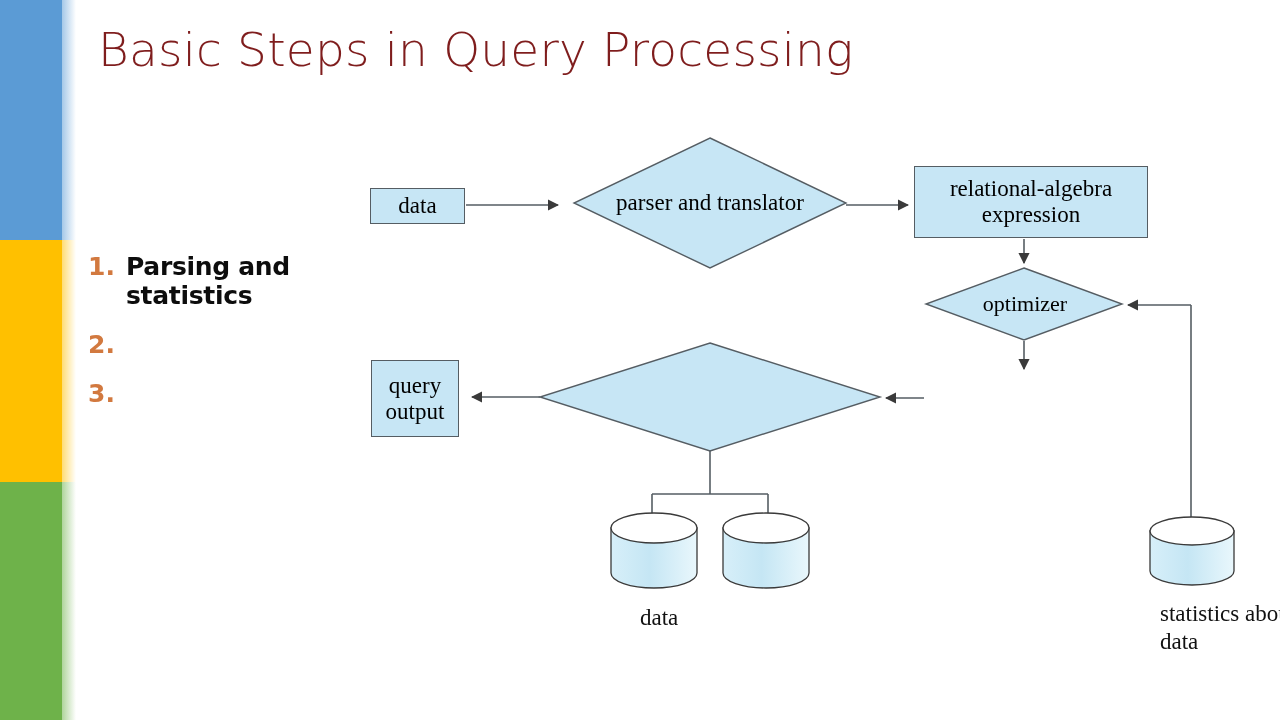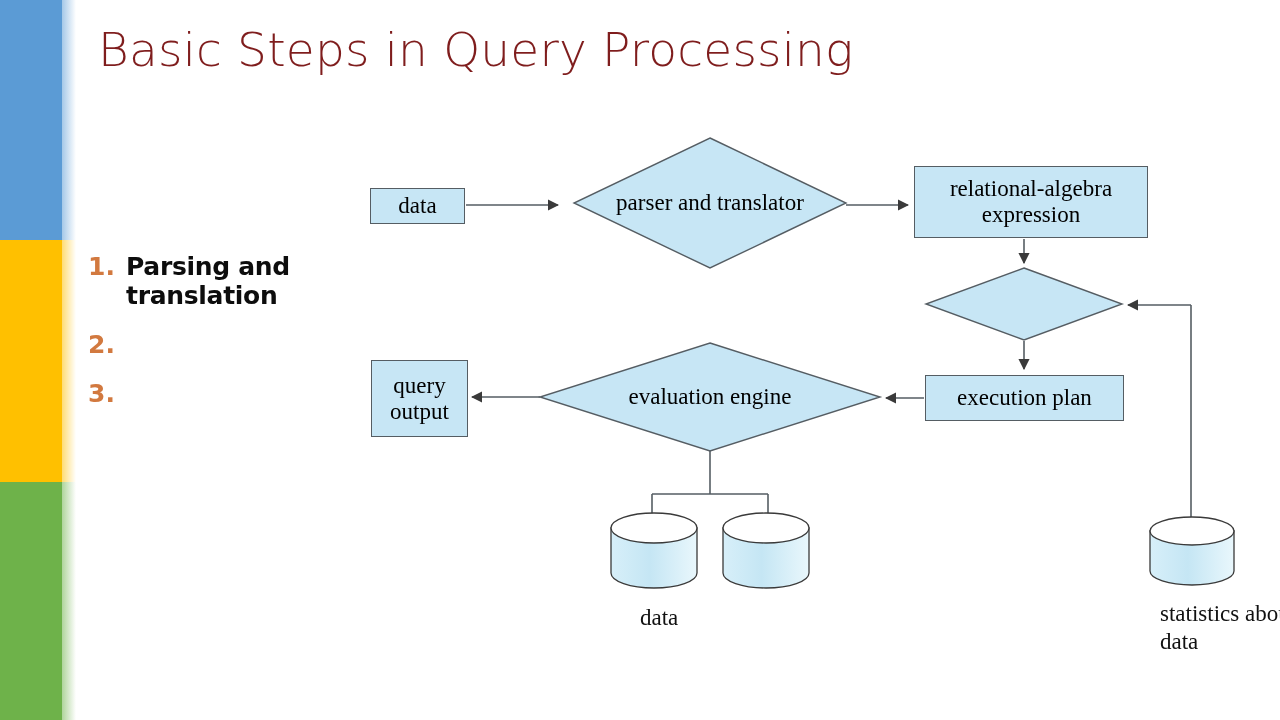--- a/index.html
+++ b/index.html
@@ -131,21 +131,21 @@
   <div class="rail rail-green"></div>
   <div class="rail-glow glow-blue"></div>
   <div class="rail-glow glow-yellow"></div>
   <div class="rail-glow glow-green"></div>
 
   <div id="title">Basic Steps in Query Processing</div>
 
   <div id="steps">
     <div class="step">
       <span class="step-num">1.</span>
-      <span class="step-text">Parsing and translation</span>
+      <span class="step-text">Parsing and statistics</span>
     </div>
     <div class="step">
       <span class="step-num">2.</span>
     </div>
     <div class="step">
       <span class="step-num">3.</span>
     </div>
   </div>
 
   <svg id="diagram" viewBox="0 0 1280 720">
@@ -193,26 +193,25 @@
     <g>
       <path d="M 1150 531 L 1150 571 A 42 14 0 0 0 1234 571 L 1234 531 Z" fill="url(#cylBody)" stroke="#3a3a3a" stroke-width="1.3"></path>
       <ellipse cx="1192" cy="531" rx="42" ry="14" fill="#ffffff" stroke="#3a3a3a" stroke-width="1.3"></ellipse>
     </g>
   </svg>
 
   <div class="node box" style="left:370px; top:188px; width:95px; height:36px; font-size:23px;">data</div>
 
   <div class="node box" style="left:914px; top:166px; width:234px; height:72px; font-size:23px; padding:0 4px;">relational-algebra expression</div>
 
-  <div class="node box" style="left:925px; top:375px; width:199px; height:46px; font-size:23px;">execution plan</div>
-
-  <div class="node box" style="left:371px; top:360px; width:97px; height:77px; font-size:23px;">query output</div>
+
+  <div class="node box" style="left:371px; top:360px; width:88px; height:77px; font-size:23px;">query output</div>
 
   <div class="dmlabel" style="left:600px; top:170px; width:220px; height:66px; font-size:23px;">parser and translator</div>
 
-
-  <div class="dmlabel" style="left:580px; top:380px; width:260px; height:34px; font-size:23px;">evaluation engine</div>
+  <div class="dmlabel" style="left:940px; top:288px; width:170px; height:32px; font-size:22px;">optimizer</div>
+
 
   <div class="caption" style="left:640px; top:604px; width:140px; font-size:23px;">data</div>
 
   <div class="caption" style="left:1160px; top:600px; width:150px; font-size:23px;">statistics about data</div>
 
 </div>
 
 </body></html>

